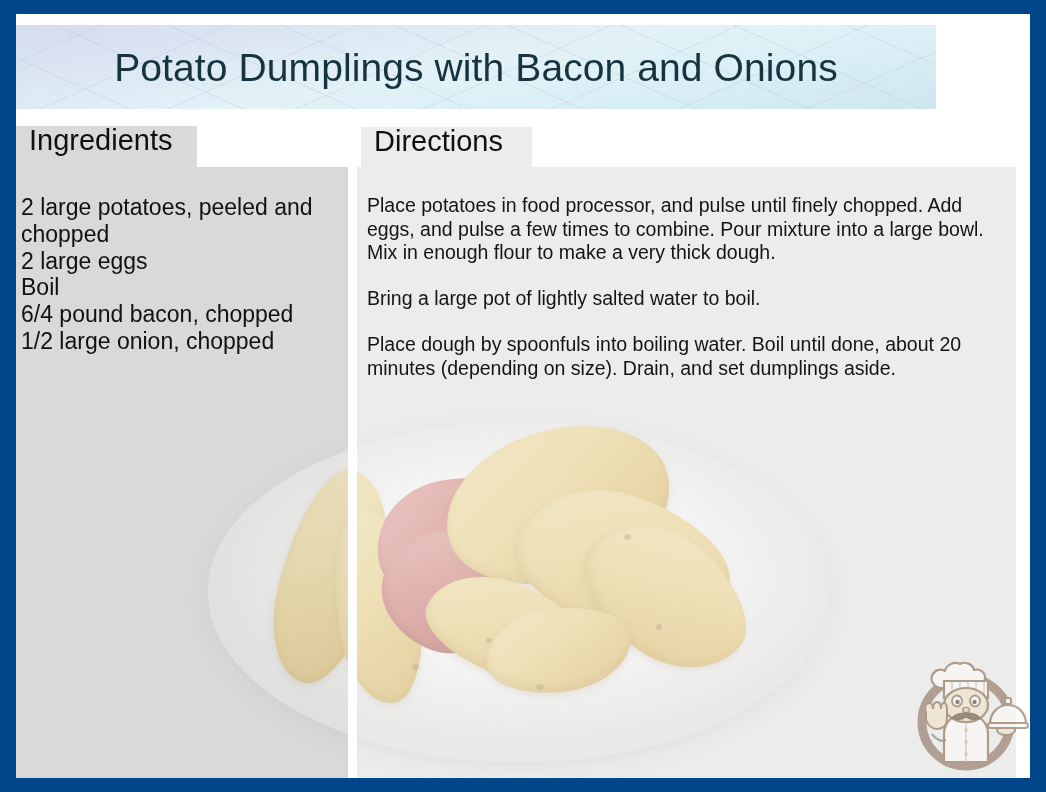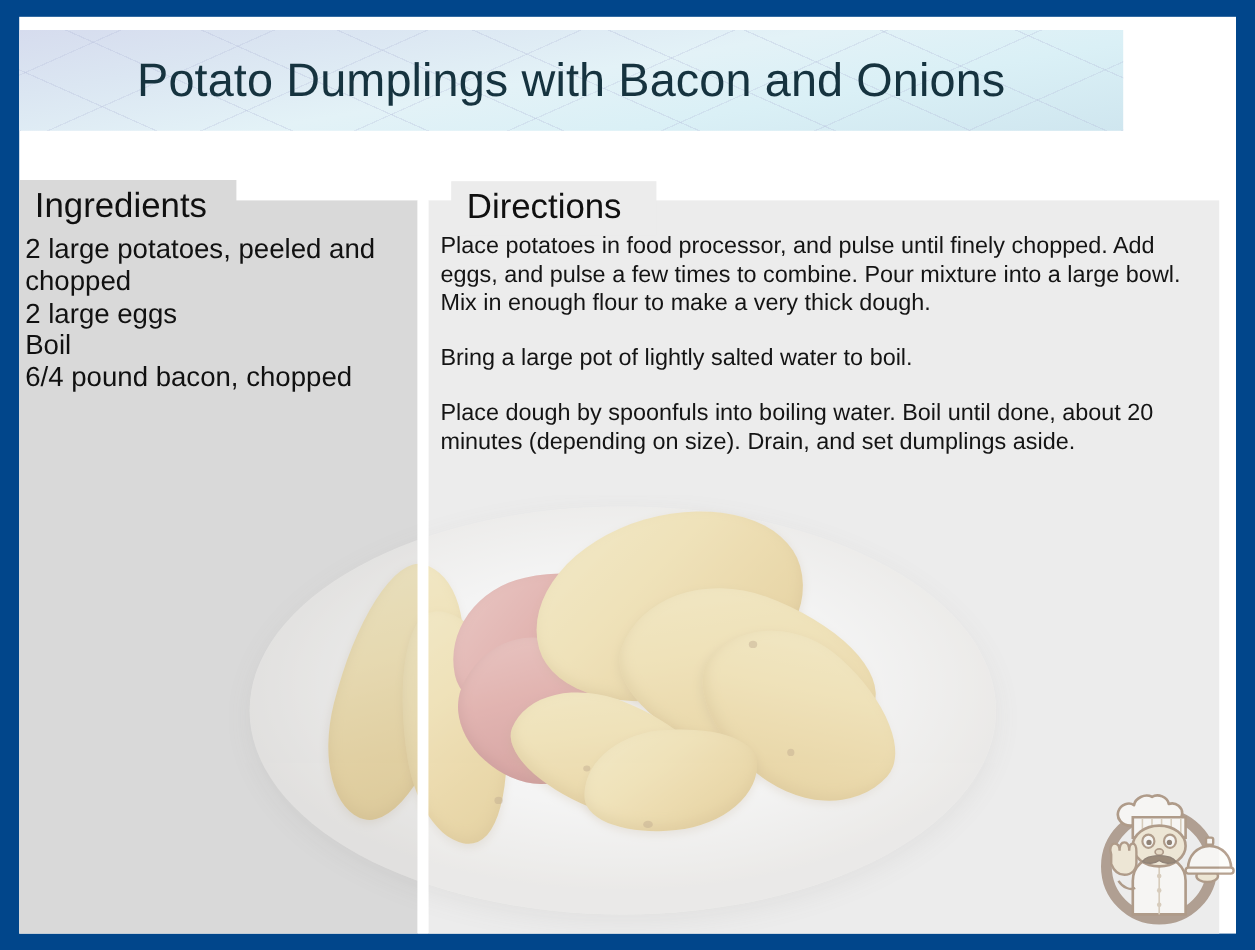--- a/index.html
+++ b/index.html
@@ -47,27 +47,26 @@
     letter-spacing:0.1px;
     white-space:nowrap;
     line-height:1;
   }
 
   
   .tab {
     position:absolute;
     background:#d9d9d9;
     height:45px;
-    display:flex; align-items:center;
+    display:flex; align-items:flex-start;
     padding-left:13px;
     z-index:4;
-    margin-top:24px;
   }
   #tab-ingredients { left:16px;  top:126px; width:181px; }
-  #tab-directions  { left:376px; top:127px; width:171px; background:#ececec; }
+  #tab-directions  { left:361px; top:127px; width:171px; background:#ececec; }
   .tab-label {
     font-size:29px;
     font-weight:400;
     color:#101010;
     line-height:1;
   }
 
   
   #panel-ingredients {
     position:absolute;
@@ -203,20 +202,21 @@
   </div>
   <div id="tab-directions" class="tab">
     <span class="tab-label">Directions</span>
   </div>
 
   <div id="ingredients-list">
     <div>2 large potatoes, peeled and chopped</div>
     <div>2 large eggs</div>
     <div>Boil</div>
     <div>6/4 pound bacon, chopped</div>
+    <div>1/2 large onion, chopped</div>
   </div>
 
   <div id="directions-body">
     <p class="para">Place potatoes in food processor, and pulse until finely chopped. Add eggs, and pulse a few times to combine. Pour mixture into a large bowl. Mix in enough flour to make a very thick dough.</p>
     <p class="para">Bring a large pot of lightly salted water to boil.</p>
     <p class="para">Place dough by spoonfuls into boiling water. Boil until done, about 20 minutes (depending on size). Drain, and set dumplings aside.</p>
   </div>
 
   <div id="chef-logo">
     <svg viewBox="0 0 128 126" xmlns="http://www.w3.org/2000/svg">

